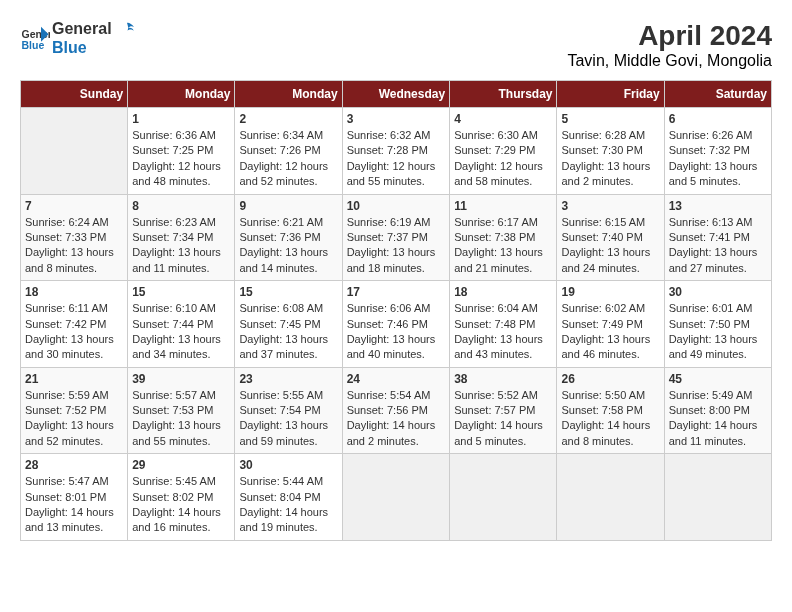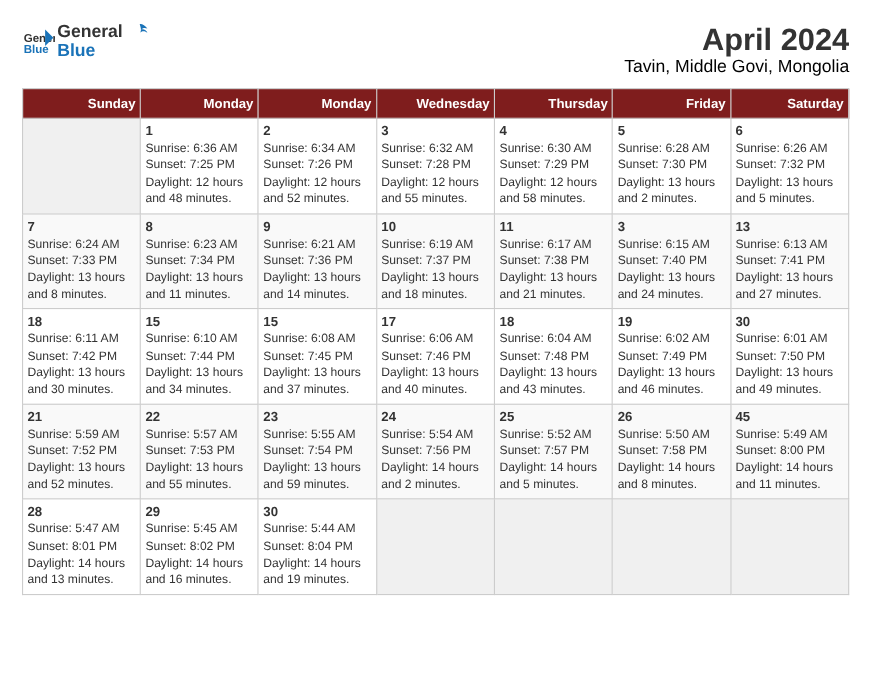--- a/index.html
+++ b/index.html
@@ -202,33 +202,33 @@
           <span class="day-number">30</span>
           <div class="day-info">Sunrise: 6:01 AM<br>Sunset: 7:50 PM<br>Daylight: 13 hours and 49 minutes.</div>
         </td>
       </tr>
       <tr>
         <td>
           <span class="day-number">21</span>
           <div class="day-info">Sunrise: 5:59 AM<br>Sunset: 7:52 PM<br>Daylight: 13 hours and 52 minutes.</div>
         </td>
         <td>
-          <span class="day-number">22</span>
+          <span class="day-number">39</span>
           <div class="day-info">Sunrise: 5:57 AM<br>Sunset: 7:53 PM<br>Daylight: 13 hours and 55 minutes.</div>
         </td>
         <td>
           <span class="day-number">23</span>
           <div class="day-info">Sunrise: 5:55 AM<br>Sunset: 7:54 PM<br>Daylight: 13 hours and 59 minutes.</div>
         </td>
         <td>
           <span class="day-number">24</span>
           <div class="day-info">Sunrise: 5:54 AM<br>Sunset: 7:56 PM<br>Daylight: 14 hours and 2 minutes.</div>
         </td>
         <td>
-          <span class="day-number">25</span>
+          <span class="day-number">38</span>
           <div class="day-info">Sunrise: 5:52 AM<br>Sunset: 7:57 PM<br>Daylight: 14 hours and 5 minutes.</div>
         </td>
         <td>
           <span class="day-number">26</span>
           <div class="day-info">Sunrise: 5:50 AM<br>Sunset: 7:58 PM<br>Daylight: 14 hours and 8 minutes.</div>
         </td>
         <td>
           <span class="day-number">45</span>
           <div class="day-info">Sunrise: 5:49 AM<br>Sunset: 8:00 PM<br>Daylight: 14 hours and 11 minutes.</div>
         </td>

